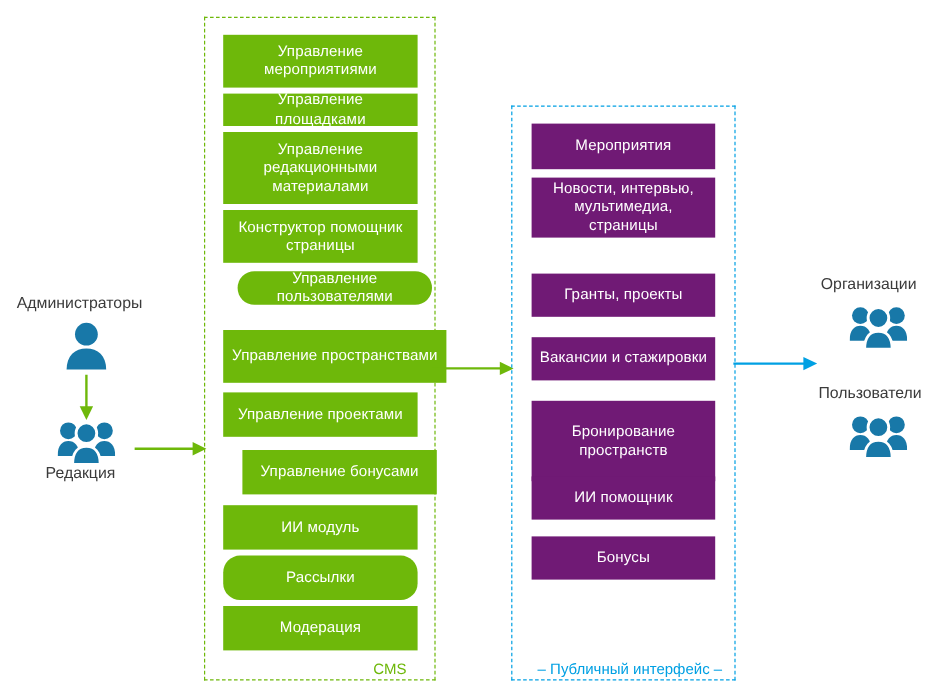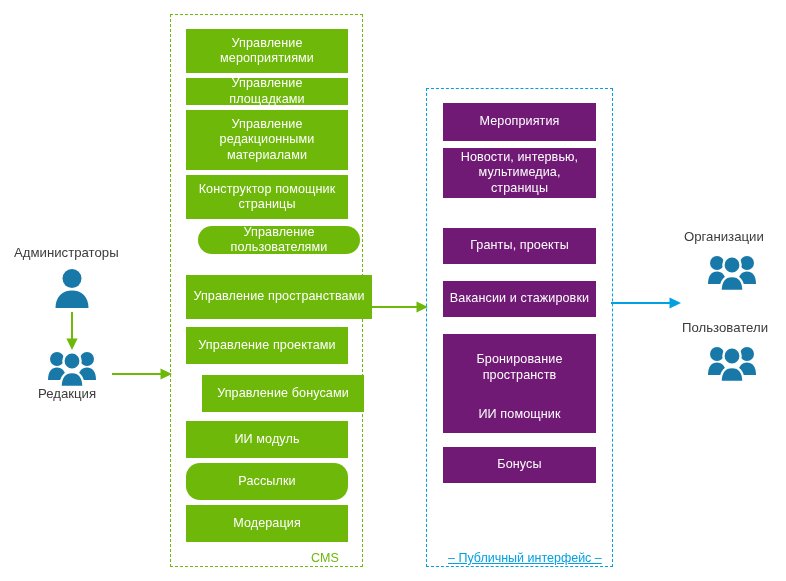--- a/index.html
+++ b/index.html
@@ -21,21 +21,21 @@
   .group-frame.blue{border-color:#00A0E3;}
   .group-label{
     position:absolute;
     font-size:12.5px;
     background:#ffffff;
     padding:0 5px;
     color:#6EB80A;
     white-space:nowrap;
     line-height:14px;
   }
-  .group-label.blue{color:#00A0E3;text-decoration:underline;}
+  .group-label.blue{color:#00A0E3;}
 
   
   .box{
     position:absolute;
     box-sizing:border-box;
     display:flex;
     align-items:center;
     justify-content:center;
     text-align:center;
     color:#ffffff;

